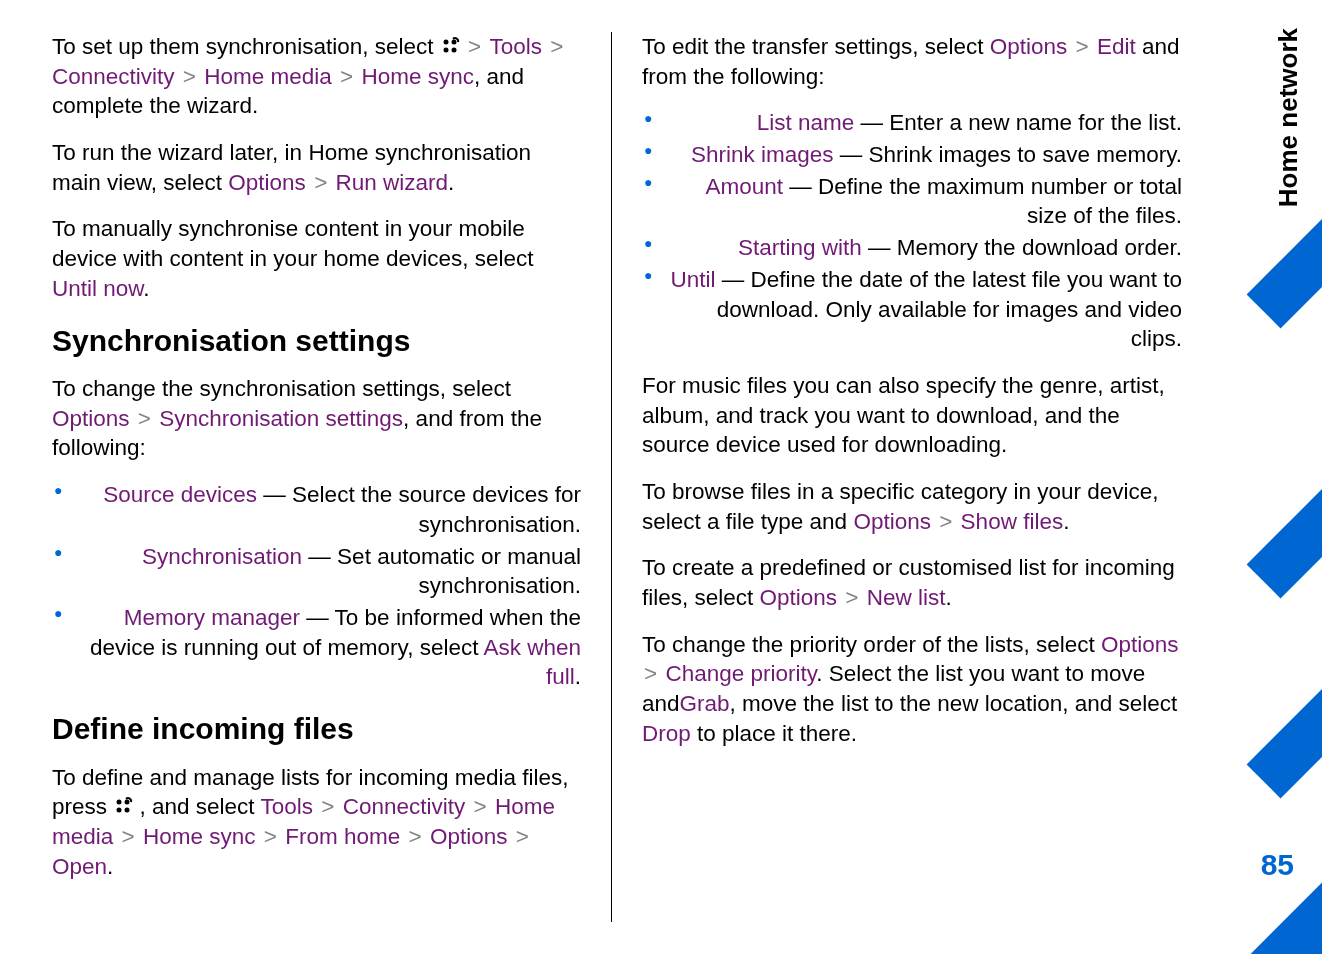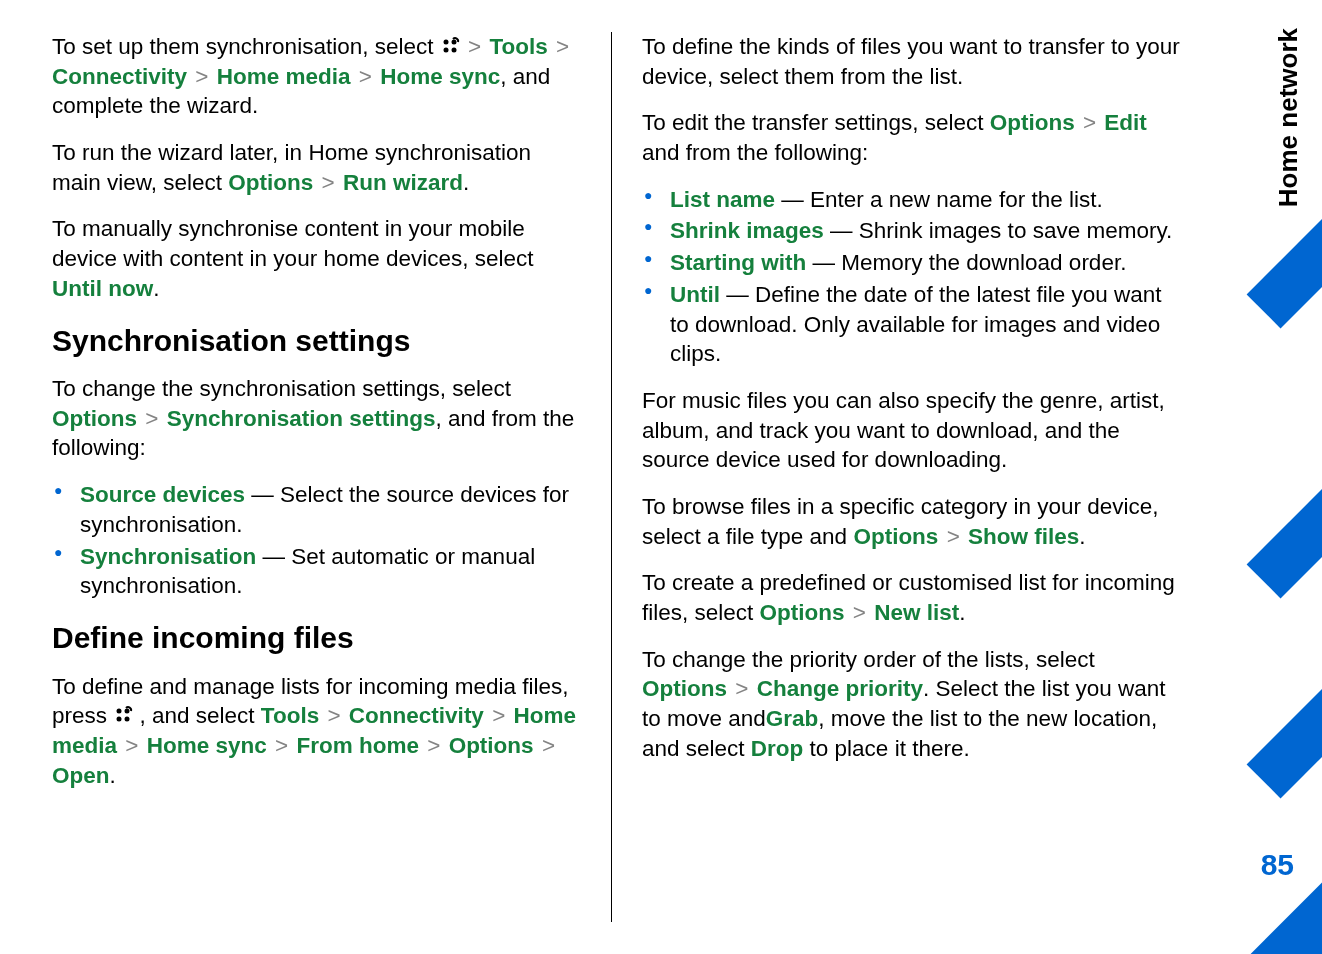--- a/index.html
+++ b/index.html
@@ -31,25 +31,26 @@
     padding-right: 0;
     width: 570px;
   }
   .para { margin-bottom: 17px; }
   h2 {
     font-size: 30px;
     font-weight: bold;
     margin-top: 6px;
     margin-bottom: 14px;
   }
-  .emph { color: #15803d; font-weight: bold; }
+  .emph { color: #701a75; font-weight: normal; }
   .gt { color: #848484; font-weight: normal; padding: 0 2px; }
   ul {
     list-style: none;
     margin-bottom: 17px;
+    text-align: right;
   }
   ul li {
     position: relative;
     padding-left: 28px;
     margin-bottom: 2px;
   }
   ul li::before {
     content: "●";
     position: absolute;
     left: 2px;
@@ -158,20 +159,23 @@
       <span class="gt"> &gt; </span>
       <span class="emph">Synchronisation settings</span><span>, and from the following:</span>
     </p>
 
     <ul>
       <li>
         <span class="emph">Source devices</span><span> — Select the source devices for synchronisation.</span>
       </li>
       <li>
         <span class="emph">Synchronisation</span><span> — Set automatic or manual synchronisation.</span>
+      </li>
+      <li>
+        <span class="emph">Memory manager</span><span> — To be informed when the device is running out of memory, select </span><span class="emph">Ask when full</span><span>.</span>
       </li>
     </ul>
 
     <h2>Define incoming files</h2>
 
     <p class="para" style="margin-bottom:8px">
       <span>To define and manage lists for incoming media files, press </span>
       <svg class="icon-menu" viewBox="0 0 20 20">
           <circle cx="6" cy="6" r="2.5" fill="#000"></circle>
           <circle cx="14" cy="6" r="2.5" fill="#000"></circle>
@@ -189,31 +193,31 @@
       <span class="emph">From home</span>
       <span class="gt"> &gt; </span>
       <span class="emph">Options</span>
       <span class="gt"> &gt; </span>
       <span class="emph">Open</span><span>.</span>
     </p>
   </div>
 
   <div class="col col-right">
 
-    <p class="para">To define the kinds of files you want to transfer to your device, select them from the list.</p>
 
     <p class="para">
       <span>To edit the transfer settings, select </span><span class="emph">Options</span>
       <span class="gt"> &gt; </span>
       <span class="emph">Edit</span><span> and from the following:</span>
     </p>
 
     <ul>
       <li><span class="emph">List name</span><span> — Enter a new name for the list.</span></li>
       <li><span class="emph">Shrink images</span><span> — Shrink images to save memory.</span></li>
+      <li><span class="emph">Amount</span><span> — Define the maximum number or total size of the files.</span></li>
       <li><span class="emph">Starting with</span><span> — Memory the download order.</span></li>
       <li><span class="emph">Until</span><span> — Define the date of the latest file you want to download. Only available for images and video clips.</span></li>
     </ul>
 
     <p class="para">For music files you can also specify the genre, artist, album, and track you want to download, and the source device used for downloading.</p>
 
     <p class="para">
       <span>To browse files in a specific category in your device, select a file type and </span><span class="emph">Options</span>
       <span class="gt"> &gt; </span>
       <span class="emph">Show files</span><span>.</span>

